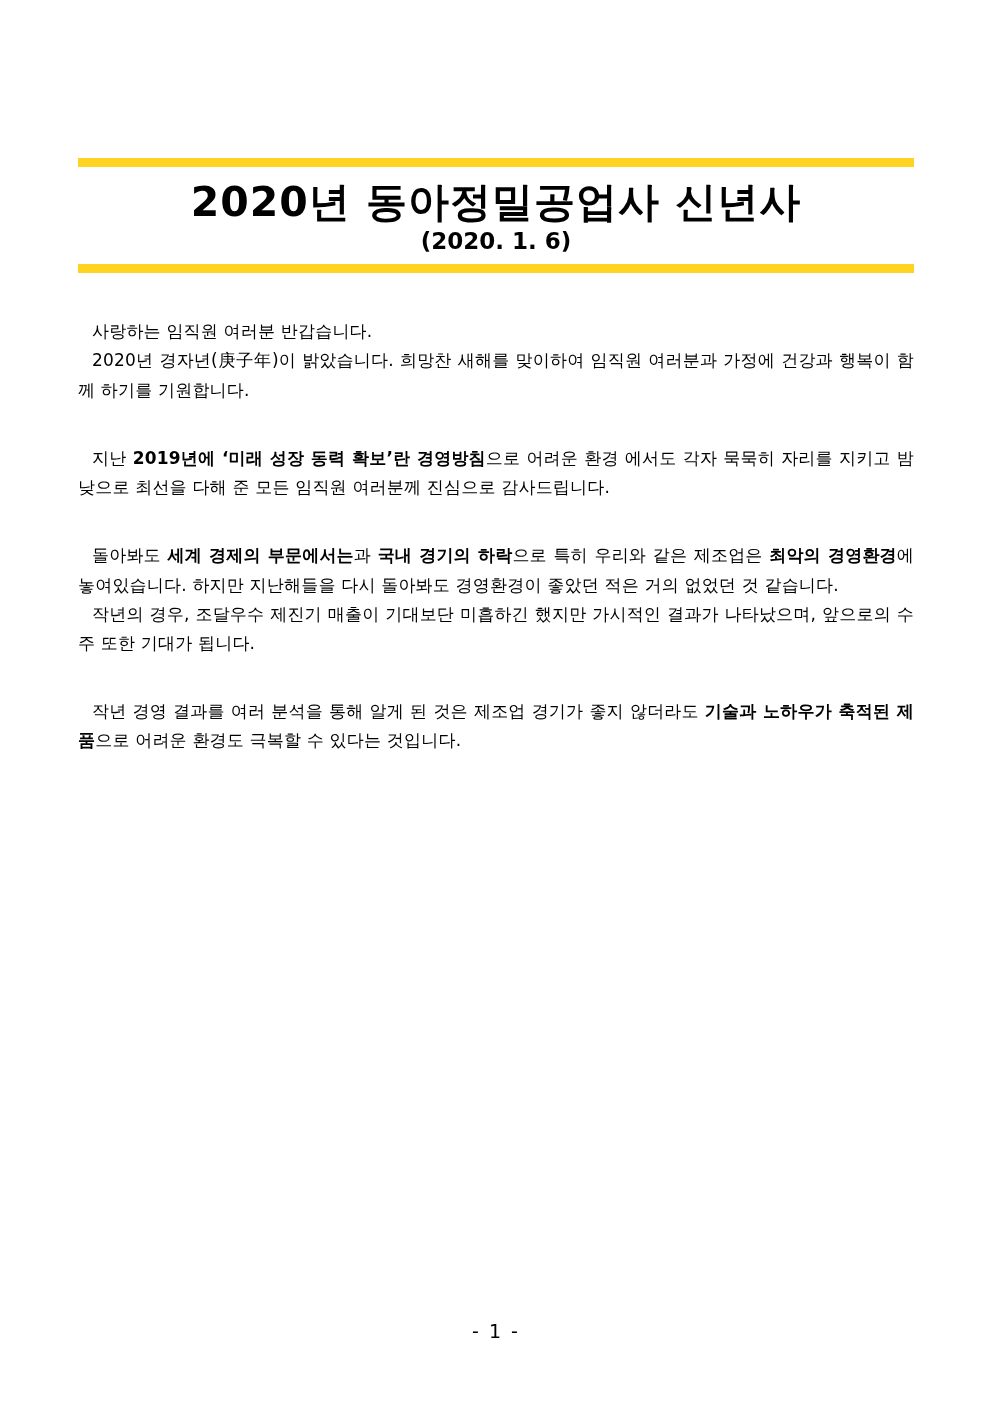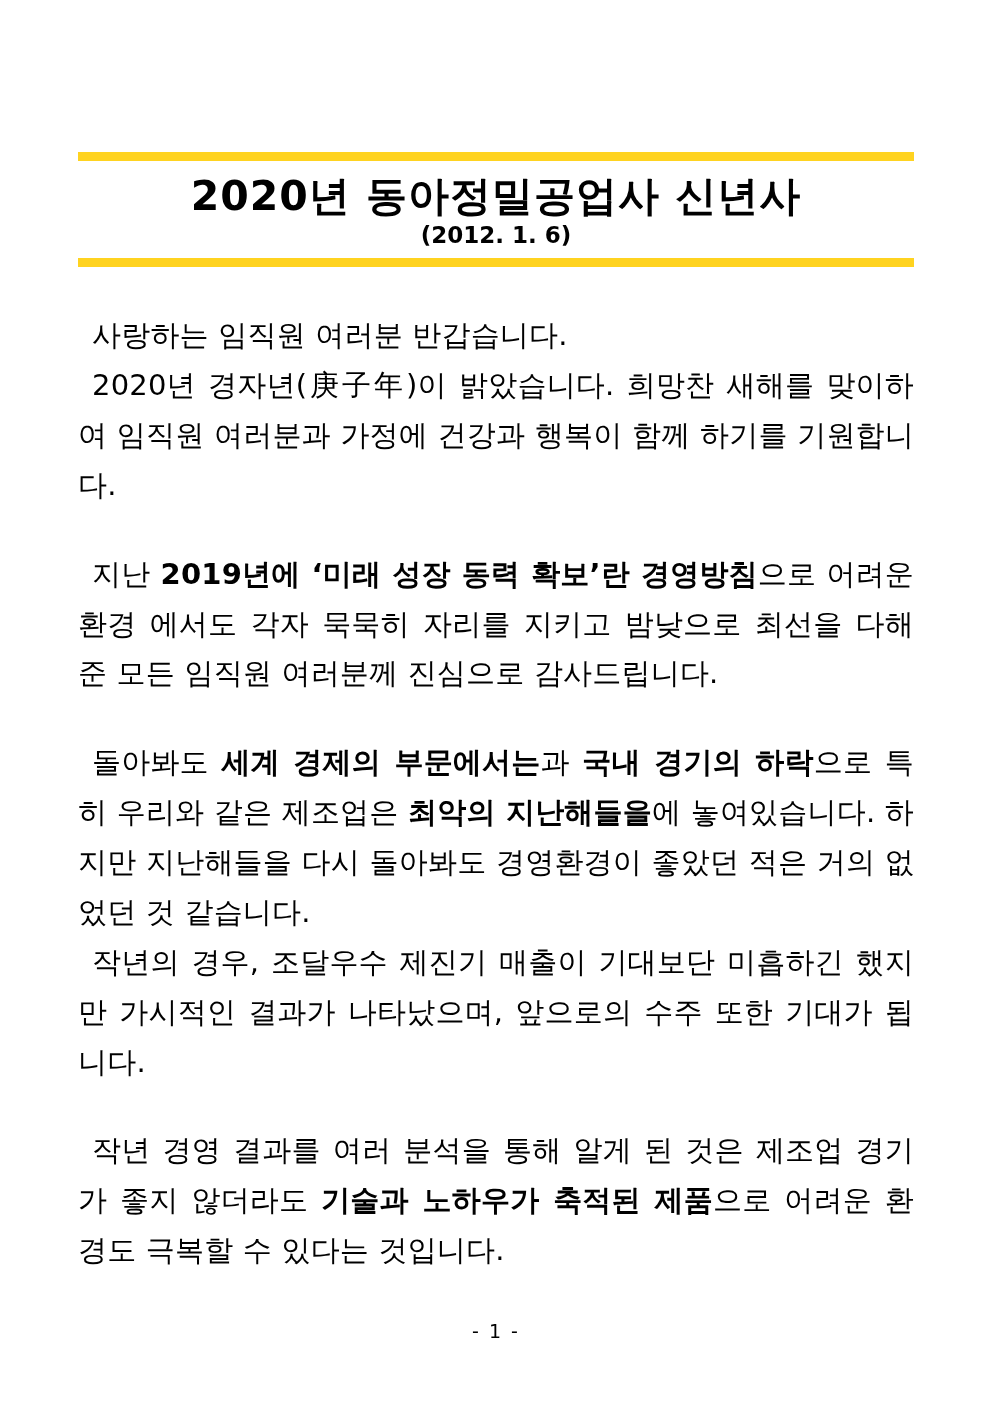--- a/index.html
+++ b/index.html
@@ -15,21 +15,21 @@
     position: relative;
     width: 992px;
     height: 1403px;
     background: #ffffff;
     box-sizing: border-box;
     overflow: hidden;
   }
   .content {
     position: absolute;
     left: 78px;
-    top: 12px;
+    top: 18px;
     width: 836px;
   }
   .title-block {
     margin-top: 140px;
     text-align: center;
   }
   .rule-top {
     height: 9px;
     background: #FFD320;
     width: 100%;
@@ -50,21 +50,21 @@
     white-space: nowrap;
   }
   .doc-date {
     font-size: 23px;
     font-weight: bold;
     margin: 0 0 10px 0;
     letter-spacing: 0px;
   }
   .body-text {
     margin-top: 44px;
-    font-size: 29px;
+    font-size: 17px;
     line-height: 1.72;
     text-align: justify;
     text-justify: inter-character;
     letter-spacing: 0.2px;
   }
   .para {
     margin: 0;
     text-indent: 14px;
   }
   .para.gap {
@@ -85,29 +85,29 @@
 </style>
 </head>
 <body>
 
 <div class="page">
   <div class="content">
 
     <div class="title-block">
       <div class="rule-top" style="background: rgb(255, 211, 32);"></div>
       <h1 class="doc-title">2020년  동아정밀공업사  신년사</h1>
-      <div class="doc-date">(2012. 1. 6)</div>
+      <div class="doc-date">(2020. 1. 6)</div>
       <div class="rule-bottom" style="background: rgb(255, 211, 32);"></div>
     </div>
 
     <div class="body-text">
       <p class="para"><span>사랑하는  임직원  여러분  반갑습니다.</span></p>
       <p class="para"><span>2020년  경자년(庚子年)이  밝았습니다.  희망찬  새해를  맞이하여 임직원  여러분과  가정에  건강과  행복이  함께  하기를  기원합니다.</span></p>
       <p class="para gap"><span>지난  </span><b>2019년에  ‘미래  성장  동력  확보’란  경영방침</b><span>으로  어려운  환경 에서도  각자  묵묵히  자리를  지키고  밤낮으로  최선을  다해  준  모든 임직원  여러분께  진심으로  감사드립니다.</span></p>
-      <p class="para gap"><span>돌아봐도  </span><b>세계  경제의  부문에서는</b><span>과  </span><b>국내  경기의  하락</b><span>으로  특히 우리와  같은  제조업은  </span><b>최악의  지난해들을</b><span>에  놓여있습니다.  하지만 지난해들을  다시  돌아봐도  경영환경이  좋았던  적은  거의  없었던  것 같습니다.</span></p>
+      <p class="para gap"><span>돌아봐도  </span><b>세계  경제의  부문에서는</b><span>과  </span><b>국내  경기의  하락</b><span>으로  특히 우리와  같은  제조업은  </span><b>최악의  경영환경</b><span>에  놓여있습니다.  하지만 지난해들을  다시  돌아봐도  경영환경이  좋았던  적은  거의  없었던  것 같습니다.</span></p>
       <p class="para"><span>작년의  경우,  조달우수  제진기  매출이  기대보단  미흡하긴  했지만 가시적인  결과가  나타났으며,  앞으로의  수주  또한  기대가  됩니다.</span></p>
       <p class="para gap"><span>작년  경영  결과를  여러  분석을  통해  알게  된  것은  제조업  경기가 좋지  않더라도  </span><b>기술과  노하우가  축적된  제품</b><span>으로  어려운  환경도 극복할  수  있다는  것입니다.</span></p>
     </div>
 
   </div>
 
   <div class="page-number">- 1 -</div>
 </div>
 
 </body></html>

